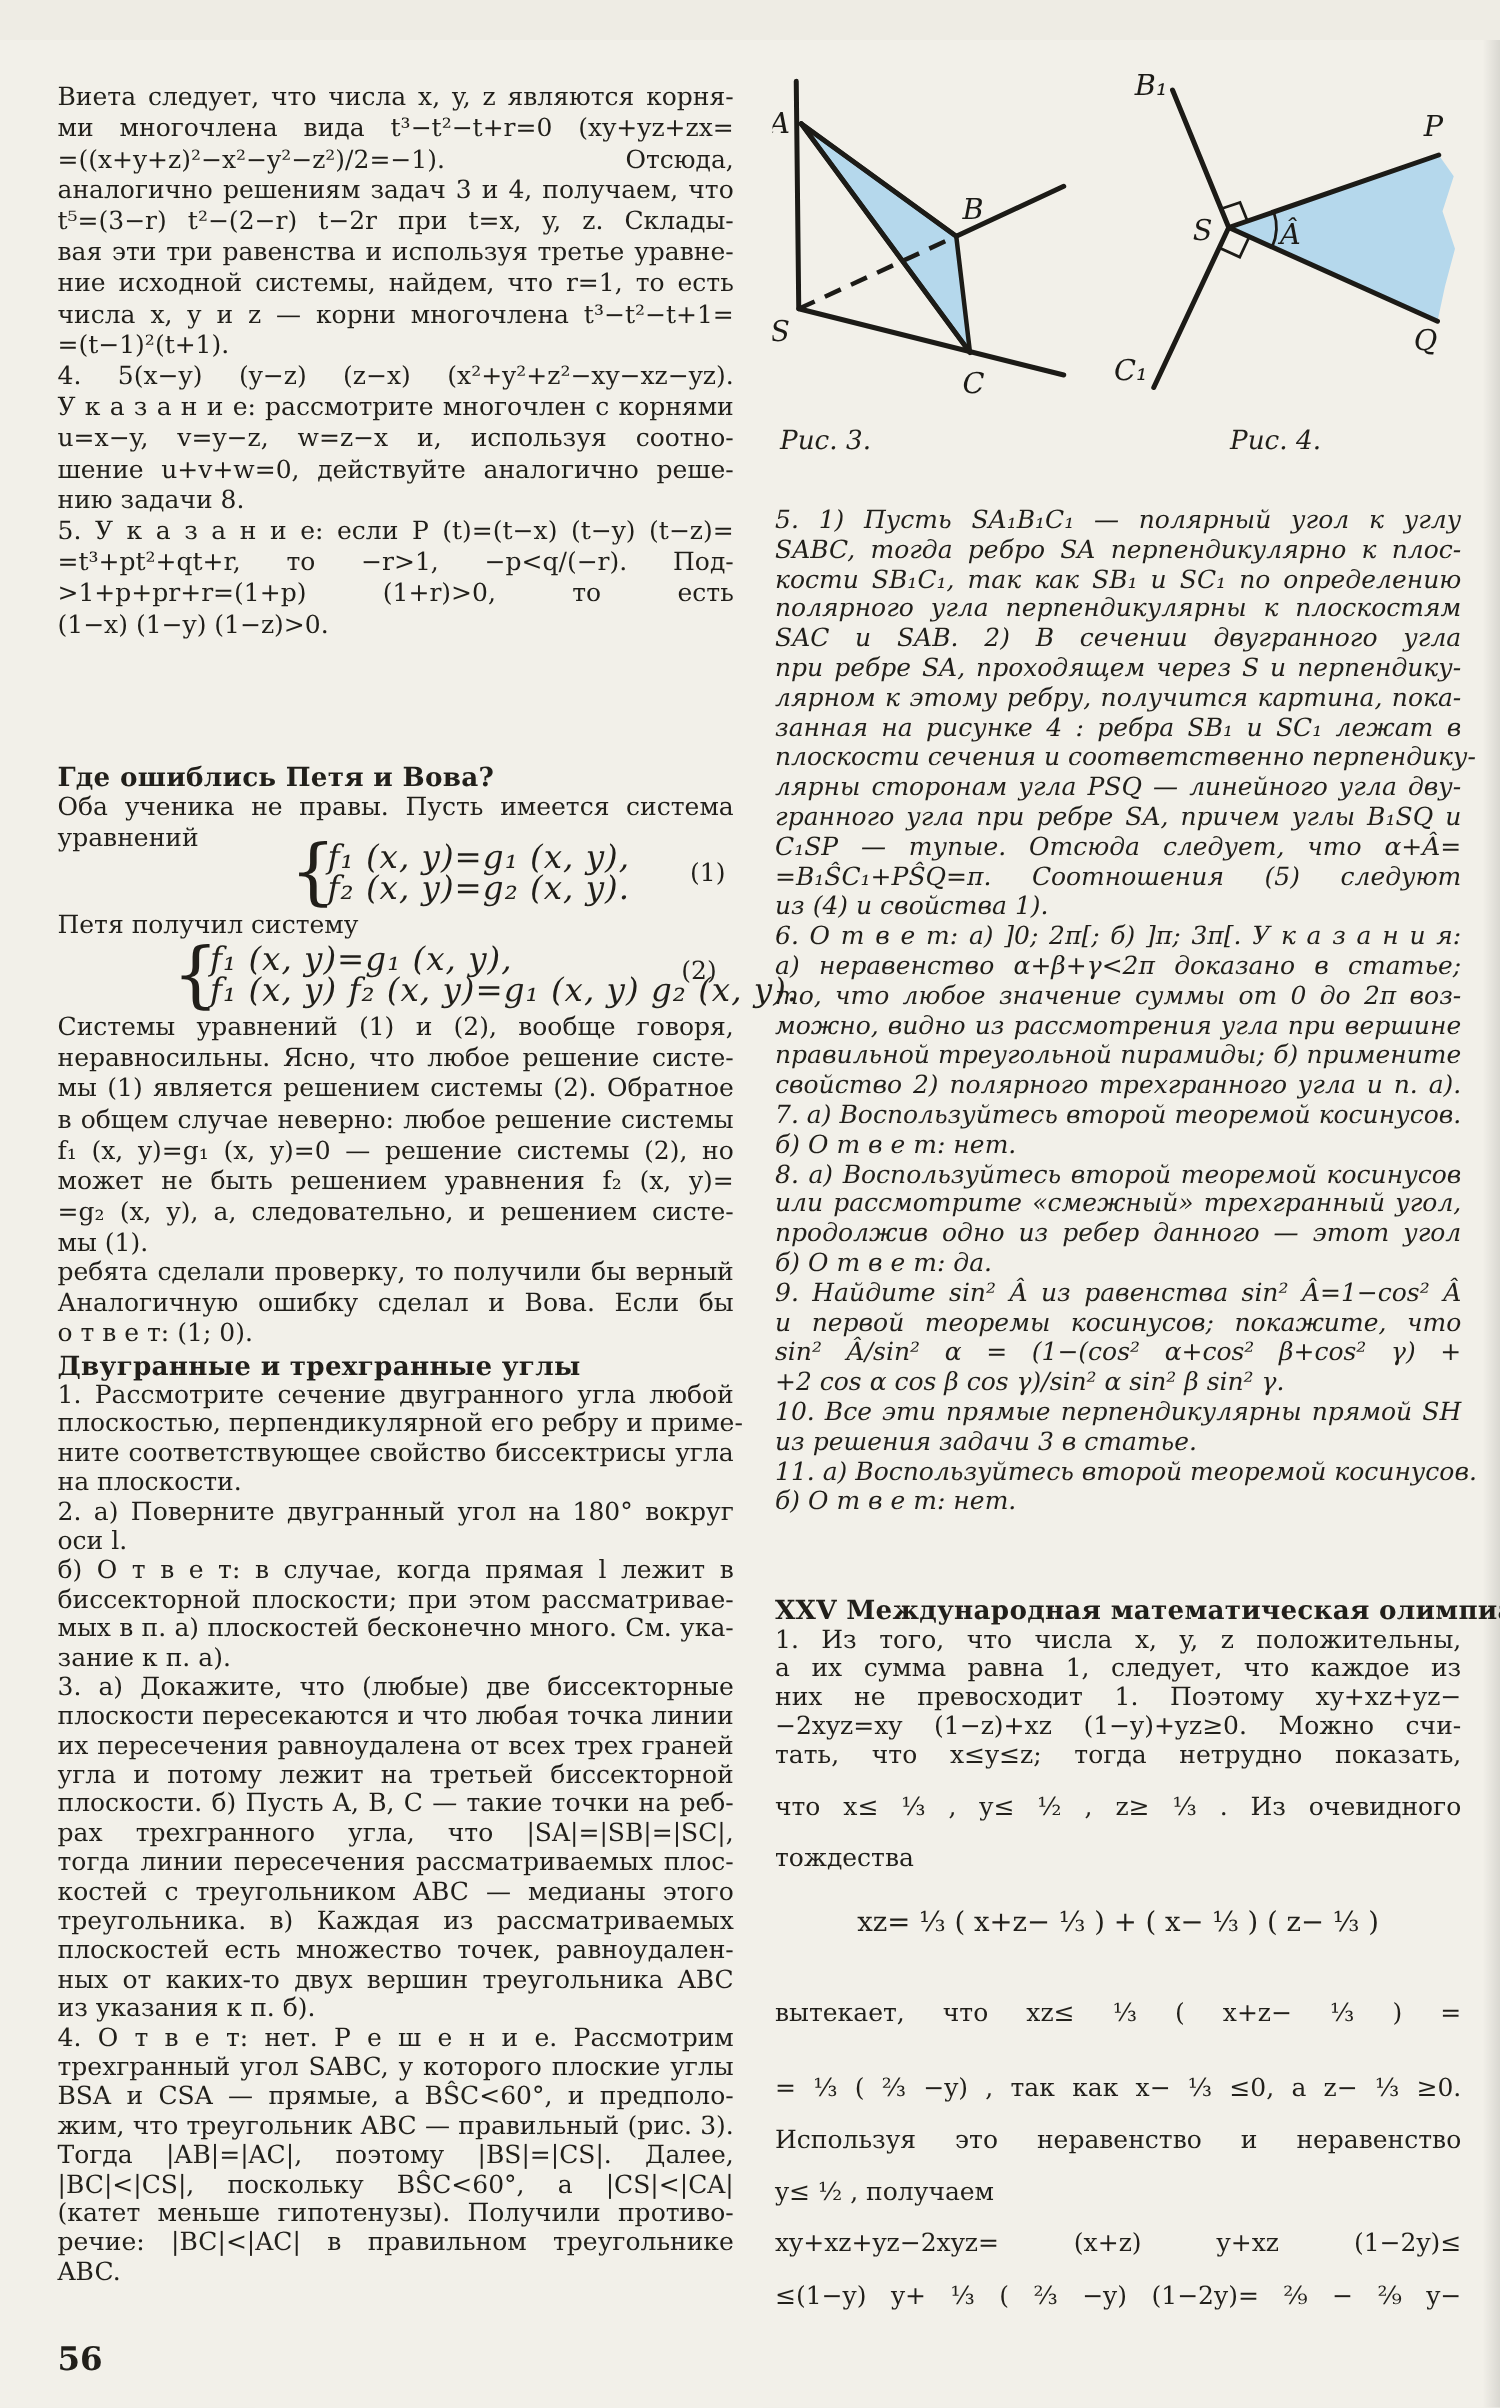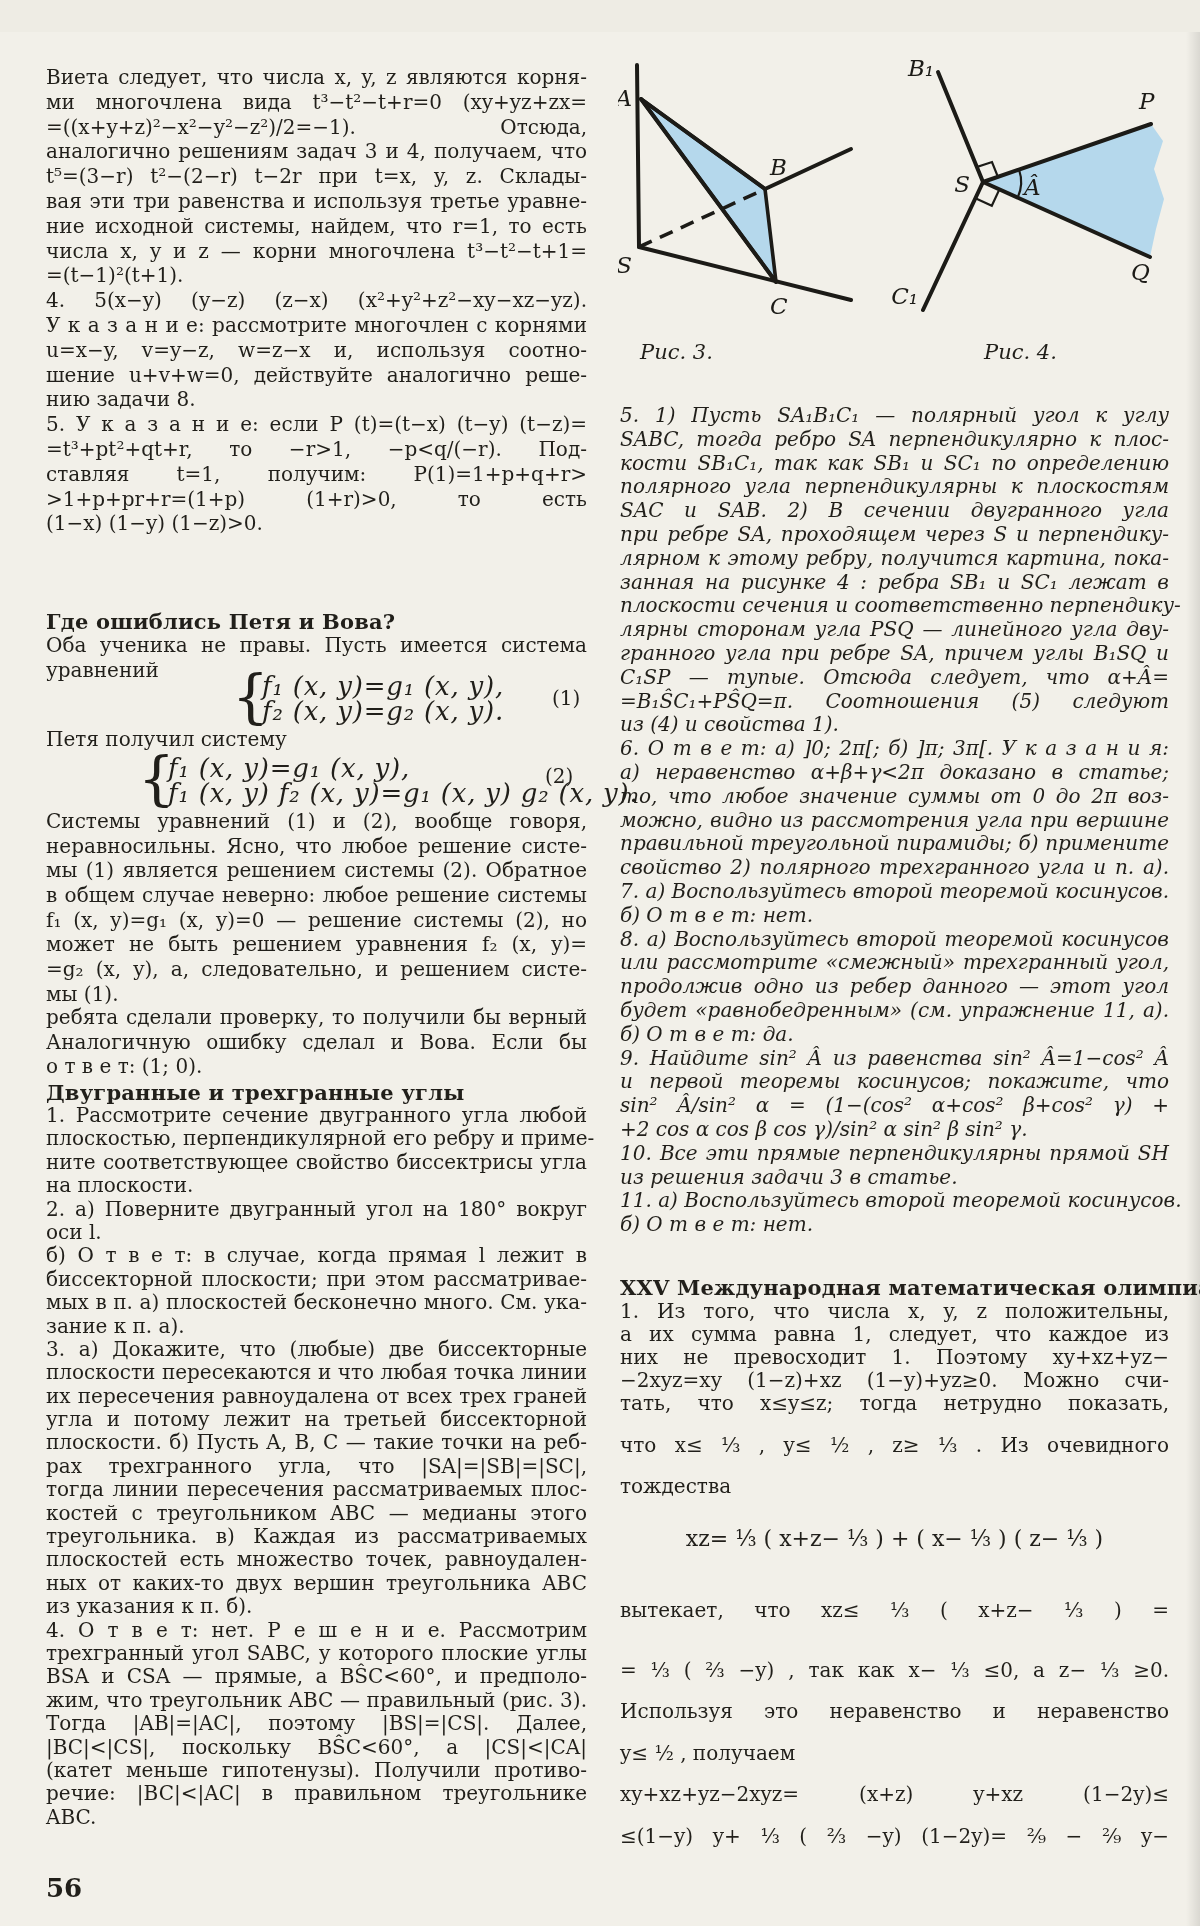--- a/index.html
+++ b/index.html
@@ -63,21 +63,20 @@
         <div class="ln">ние исходной системы, найдем, что r=1, то есть</div>
         <div class="ln">числа x, y и z — корни многочлена t³−t²−t+1=</div>
         <div class="ln final">=(t−1)²(t+1).</div>
         <div class="ln">4. 5(x−y) (y−z) (z−x) (x²+y²+z²−xy−xz−yz).</div>
         <div class="ln">У к а з а н и е: рассмотрите многочлен с корнями</div>
         <div class="ln">u=x−y, v=y−z, w=z−x и, используя соотно-</div>
         <div class="ln">шение u+v+w=0, действуйте аналогично реше-</div>
         <div class="ln final">нию задачи 8.</div>
         <div class="ln">5. У к а з а н и е: если P (t)=(t−x) (t−y) (t−z)=</div>
         <div class="ln">=t³+pt²+qt+r, то −r&gt;1, −p&lt;q/(−r). Под-</div>
-        <div class="ln">ставляя t=1, получим: P(1)=1+p+q+r&gt;</div>
         <div class="ln">&gt;1+p+pr+r=(1+p) (1+r)&gt;0, то есть</div>
         <div class="ln final">(1−x) (1−y) (1−z)&gt;0.</div>
       </div>
 
     <div class="block heading" style="top:577px">Где ошиблись Петя и Вова?</div>
 
     <div class="block lh247" style="top:601px">
 
     <div class="ln">Оба ученика не правы. Пусть имеется система</div>
         <div class="ln final">уравнений</div>
@@ -193,21 +192,21 @@
         <path class="fig-line thin" d="M 401 127.5 A 38 38 0 0 1 399.7 155.6"></path>
         <text x="316" y="34" text-anchor="end">B₁</text>
         <text x="300" y="262" text-anchor="end">C₁</text>
         <text x="521" y="67">P</text>
         <text x="513" y="238">Q</text>
         <text x="352" y="150" text-anchor="end">S</text>
         <text x="406" y="153">Â</text>
       </g>
     </svg>
 
-    <div class="caption" style="left:20px;top:308px">Рис. 3.</div>
+    <div class="caption" style="left:4px;top:308px">Рис. 3.</div>
     <div class="caption" style="left:364px;top:308px">Рис. 4.</div>
 
     <div class="block lh238" style="top:372px">
 
     <div class="ln">5. 1) Пусть SA₁B₁C₁ — полярный угол к углу</div>
         <div class="ln">SABC, тогда ребро SA перпендикулярно к плос-</div>
         <div class="ln">кости SB₁C₁, так как SB₁ и SC₁ по определению</div>
         <div class="ln">полярного угла перпендикулярны к плоскостям</div>
         <div class="ln">SAC и SAB. 2) В сечении двугранного угла</div>
         <div class="ln">при ребре SA, проходящем через S и перпендику-</div>
@@ -223,21 +222,20 @@
         <div class="ln">а) неравенство α+β+γ&lt;2π доказано в статье;</div>
         <div class="ln">то, что любое значение суммы от 0 до 2π воз-</div>
         <div class="ln">можно, видно из рассмотрения угла при вершине</div>
         <div class="ln">правильной треугольной пирамиды; б) примените</div>
         <div class="ln">свойство 2) полярного трехгранного угла и п. а).</div>
         <div class="ln">7. а) Воспользуйтесь второй теоремой косинусов.</div>
         <div class="ln final">б) О т в е т:  нет.</div>
         <div class="ln">8. а) Воспользуйтесь второй теоремой косинусов</div>
         <div class="ln">или рассмотрите «смежный» трехгранный угол,</div>
         <div class="ln">продолжив одно из ребер данного — этот угол</div>
-        <div class="ln">будет «равнобедренным» (см. упражнение 11, а).</div>
         <div class="ln final">б) О т в е т:  да.</div>
         <div class="ln">9. Найдите sin² Â из равенства sin² Â=1−cos² Â</div>
         <div class="ln">и первой теоремы косинусов; покажите, что</div>
         <div class="ln">sin² Â/sin² α = (1−(cos² α+cos² β+cos² γ) +</div>
         <div class="ln final">+2 cos α cos β cos γ)/sin² α sin² β sin² γ.</div>
         <div class="ln">10. Все эти прямые перпендикулярны прямой SH</div>
         <div class="ln final">из решения задачи 3 в статье.</div>
         <div class="ln">11. а) Воспользуйтесь второй теоремой косинусов.</div>
         <div class="ln final">б) О т в е т:  нет.</div>
       </div>

